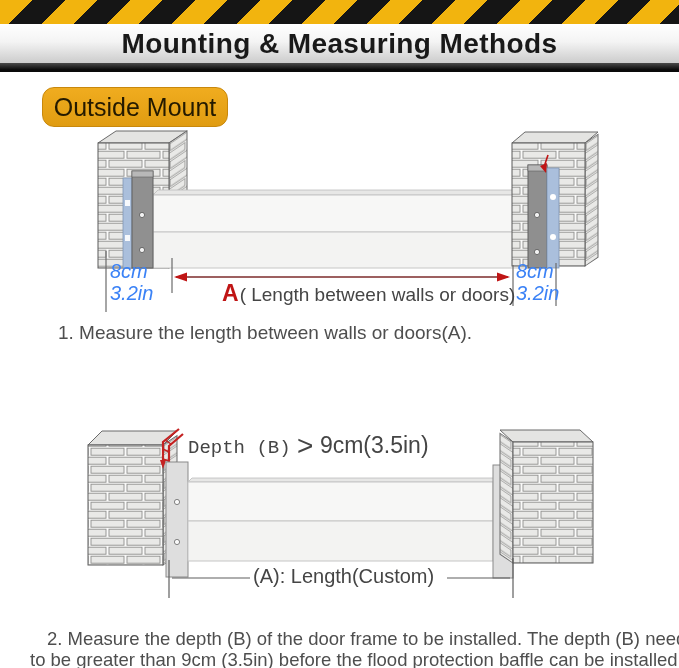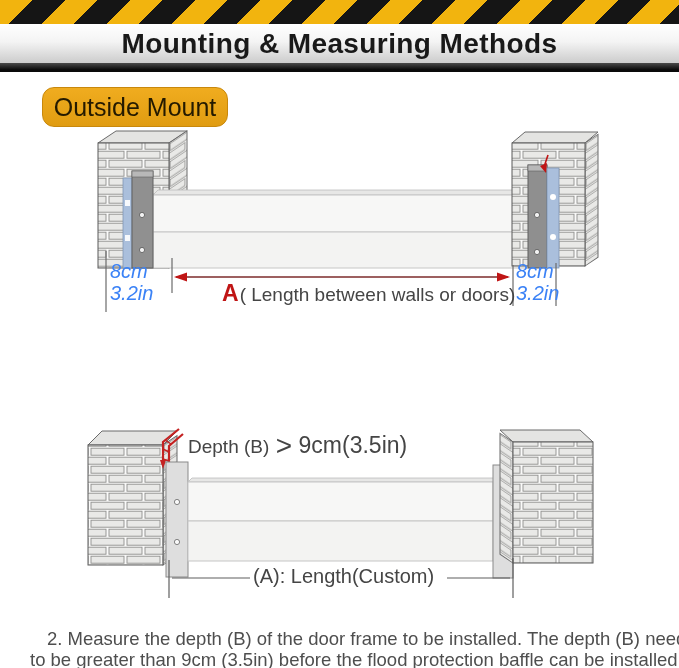--- a/index.html
+++ b/index.html
@@ -29,21 +29,21 @@
   #svg-outside{top:123px;}
   #svg-inside{top:420px;}
 
   
   .dim{position:absolute;color:#3b82f6;font-size:20px;line-height:22px;font-style:italic;}
   #dim-left{left:110px;top:260px;}
   #dim-right{left:516px;top:260px;}
   .arrow-label{position:absolute;left:222px;top:280px;color:#454545;font-size:19px;white-space:nowrap;}
   .arrow-label .red-a{color:#c01515;font-weight:bold;font-size:23px;margin-right:1px;}
   .depth-label{position:absolute;left:188px;top:428px;color:#454545;white-space:nowrap;}
-  .depth-label .d1{font-size:19px;}
+  .depth-label .d1{font-size:19px;font-family:Liberation Mono, monospace;}
   .depth-label .d2{font-size:28px;position:relative;top:2px;padding:0 2px;}
   .depth-label .d3{font-size:23px;}
   .length-label{position:absolute;left:253px;top:565px;color:#454545;font-size:20px;white-space:nowrap;}
 
   .note{position:absolute;color:#4e4e4e;white-space:nowrap;}
   #out-note-1{left:58px;top:322px;font-size:19px;}
   #out-note-2{left:58px;top:347px;font-size:19px;}
   #in-note-1{left:45px;top:602px;font-size:19px;}
   #in-note-2{left:47px;top:628px;font-size:18.5px;}
   #in-note-3{left:30px;top:649px;font-size:18.5px;}
@@ -141,20 +141,21 @@
     <div>8cm</div>
     <div>3.2in</div>
   </div>
   <div class="dim" id="dim-right">
     <div>8cm</div>
     <div>3.2in</div>
   </div>
   <div class="arrow-label">
     <span class="red-a">A</span><span>( Length between walls or doors)</span>
   </div>
+  <div class="note" id="out-note-1">1. Measure the length between walls or doors(A).</div>
 
   <svg id="svg-inside" class="diagram" width="679" height="185" viewBox="0 0 679 185">
     <defs>
       <pattern id="bp2" width="36" height="18" patternUnits="userSpaceOnUse">
         <rect width="36" height="18" fill="#fafaf9"></rect>
         <g stroke="#8f8f8d" stroke-width="0.9" fill="#e9e9e7">
           <rect x="1" y="1.2" width="33" height="7"></rect>
           <rect x="-17" y="10.2" width="33" height="7"></rect>
           <rect x="19" y="10.2" width="33" height="7"></rect>
         </g>

